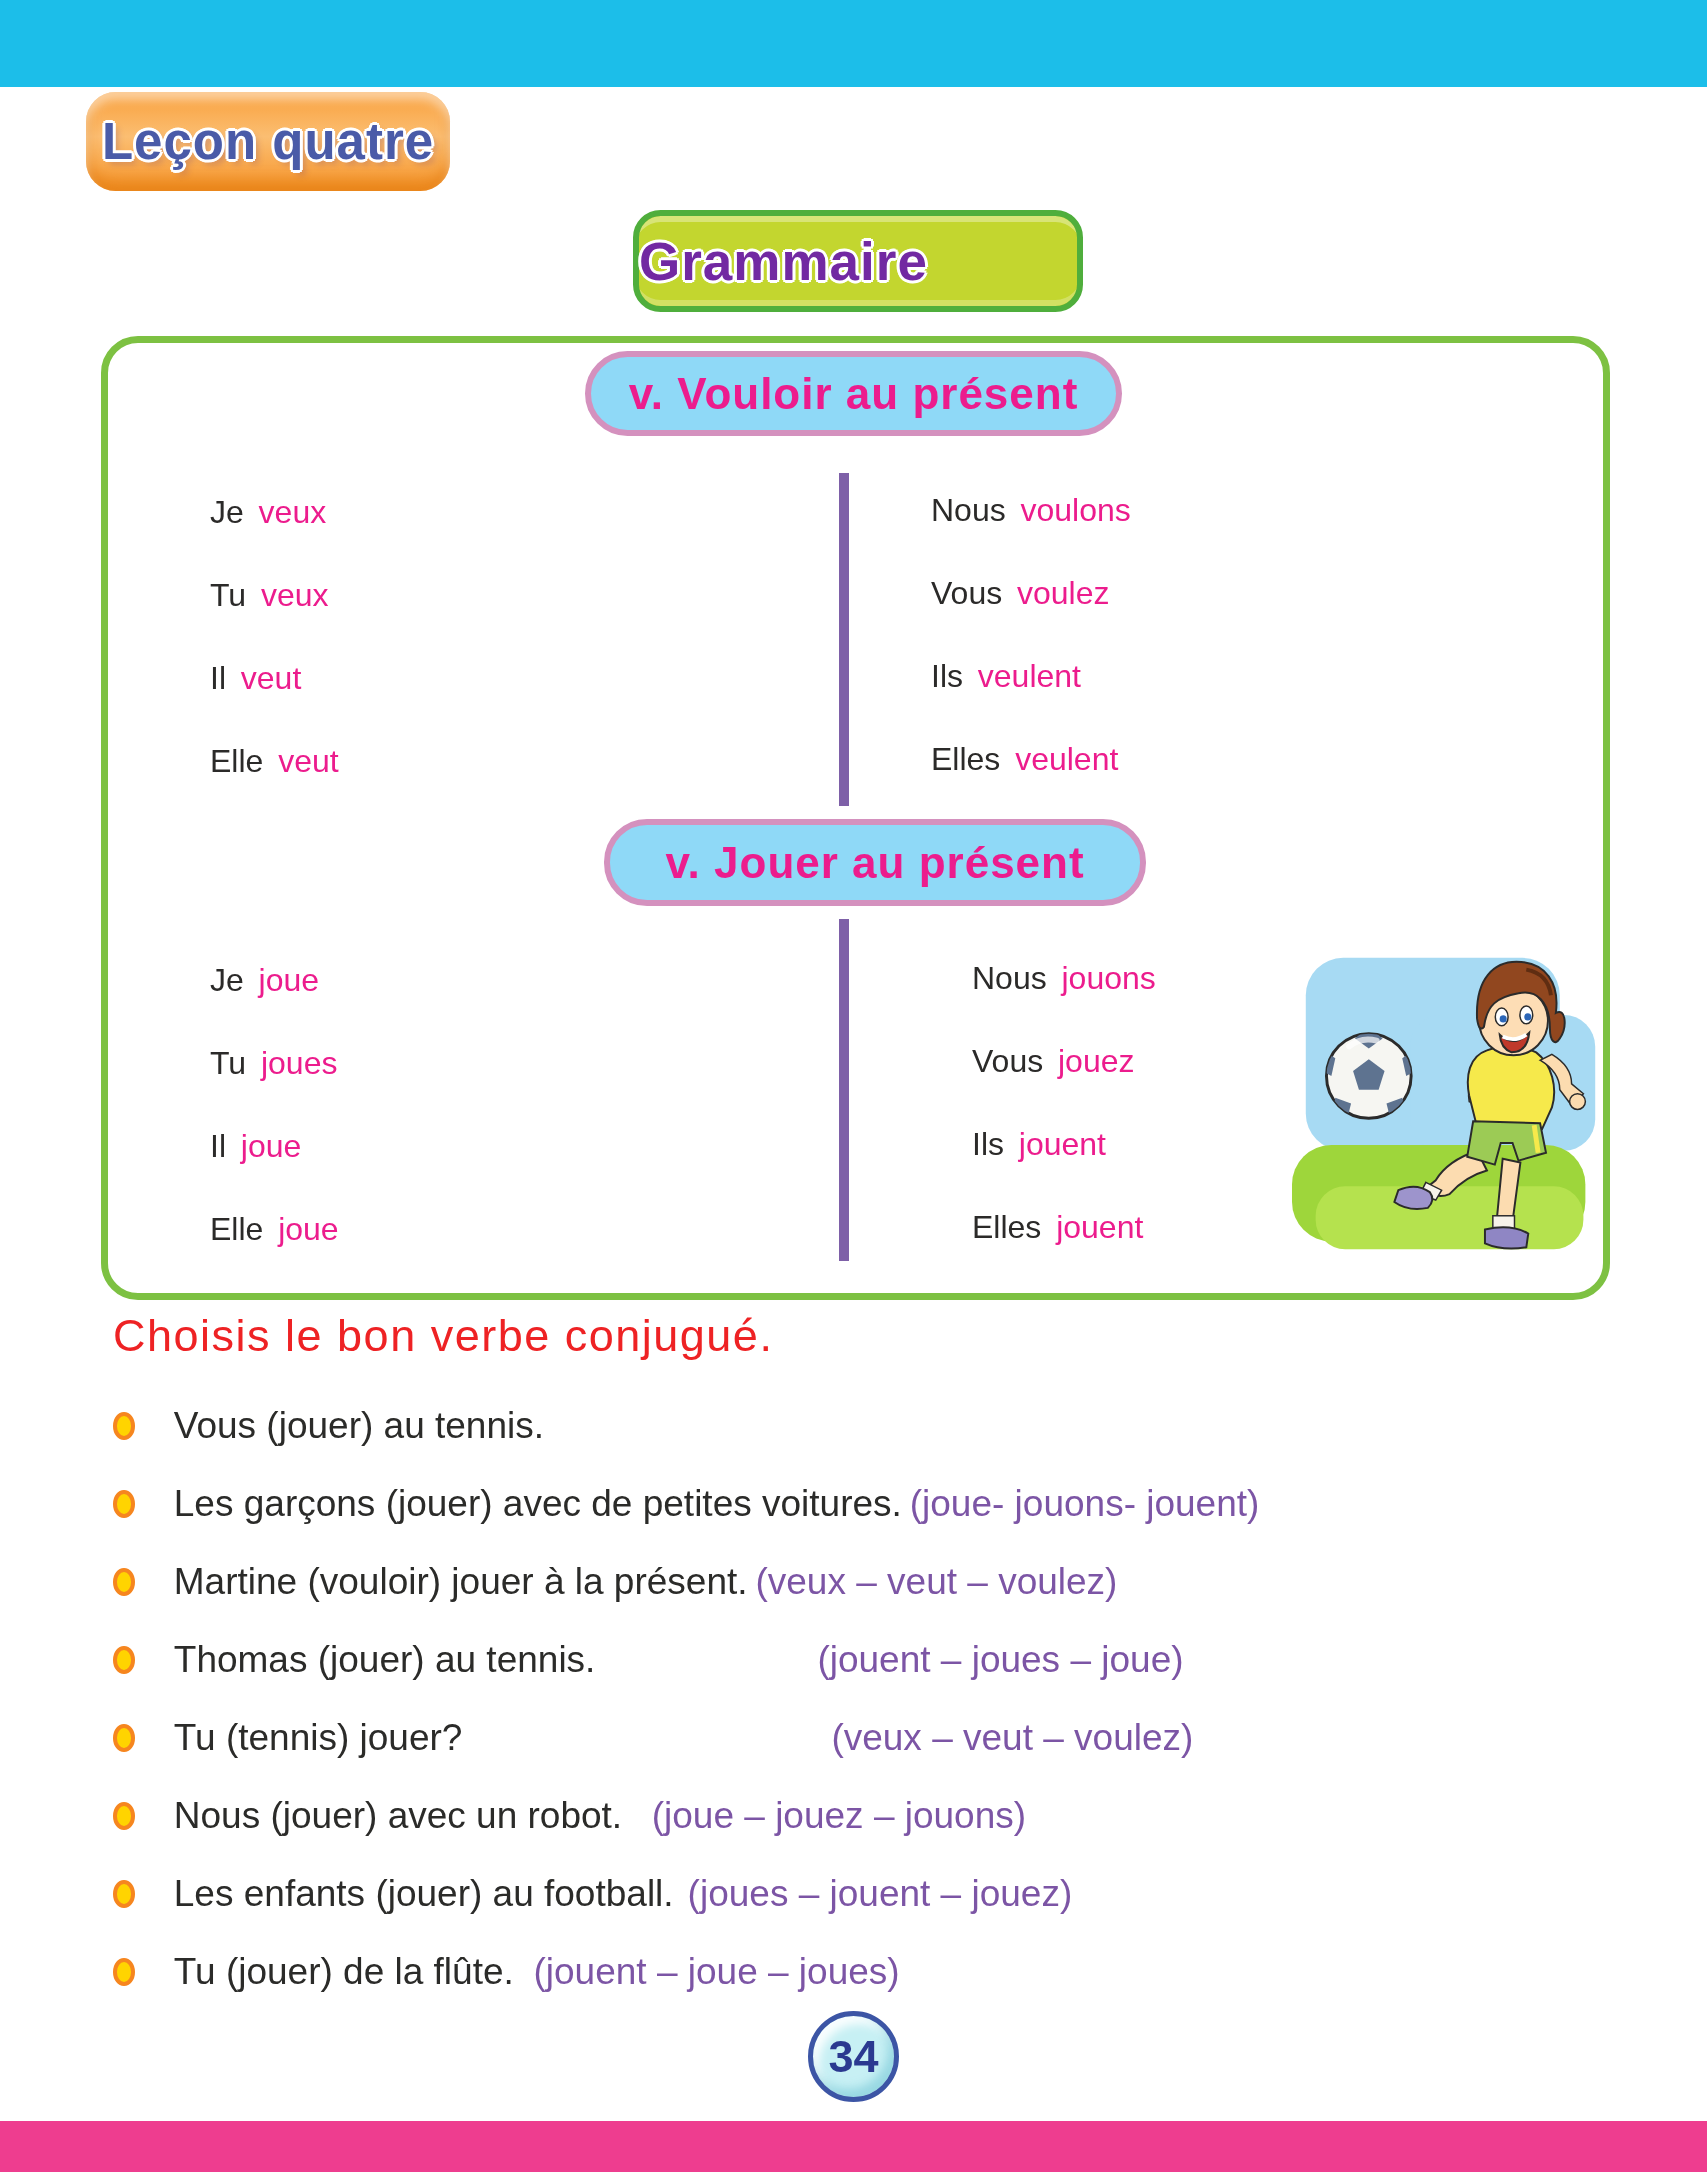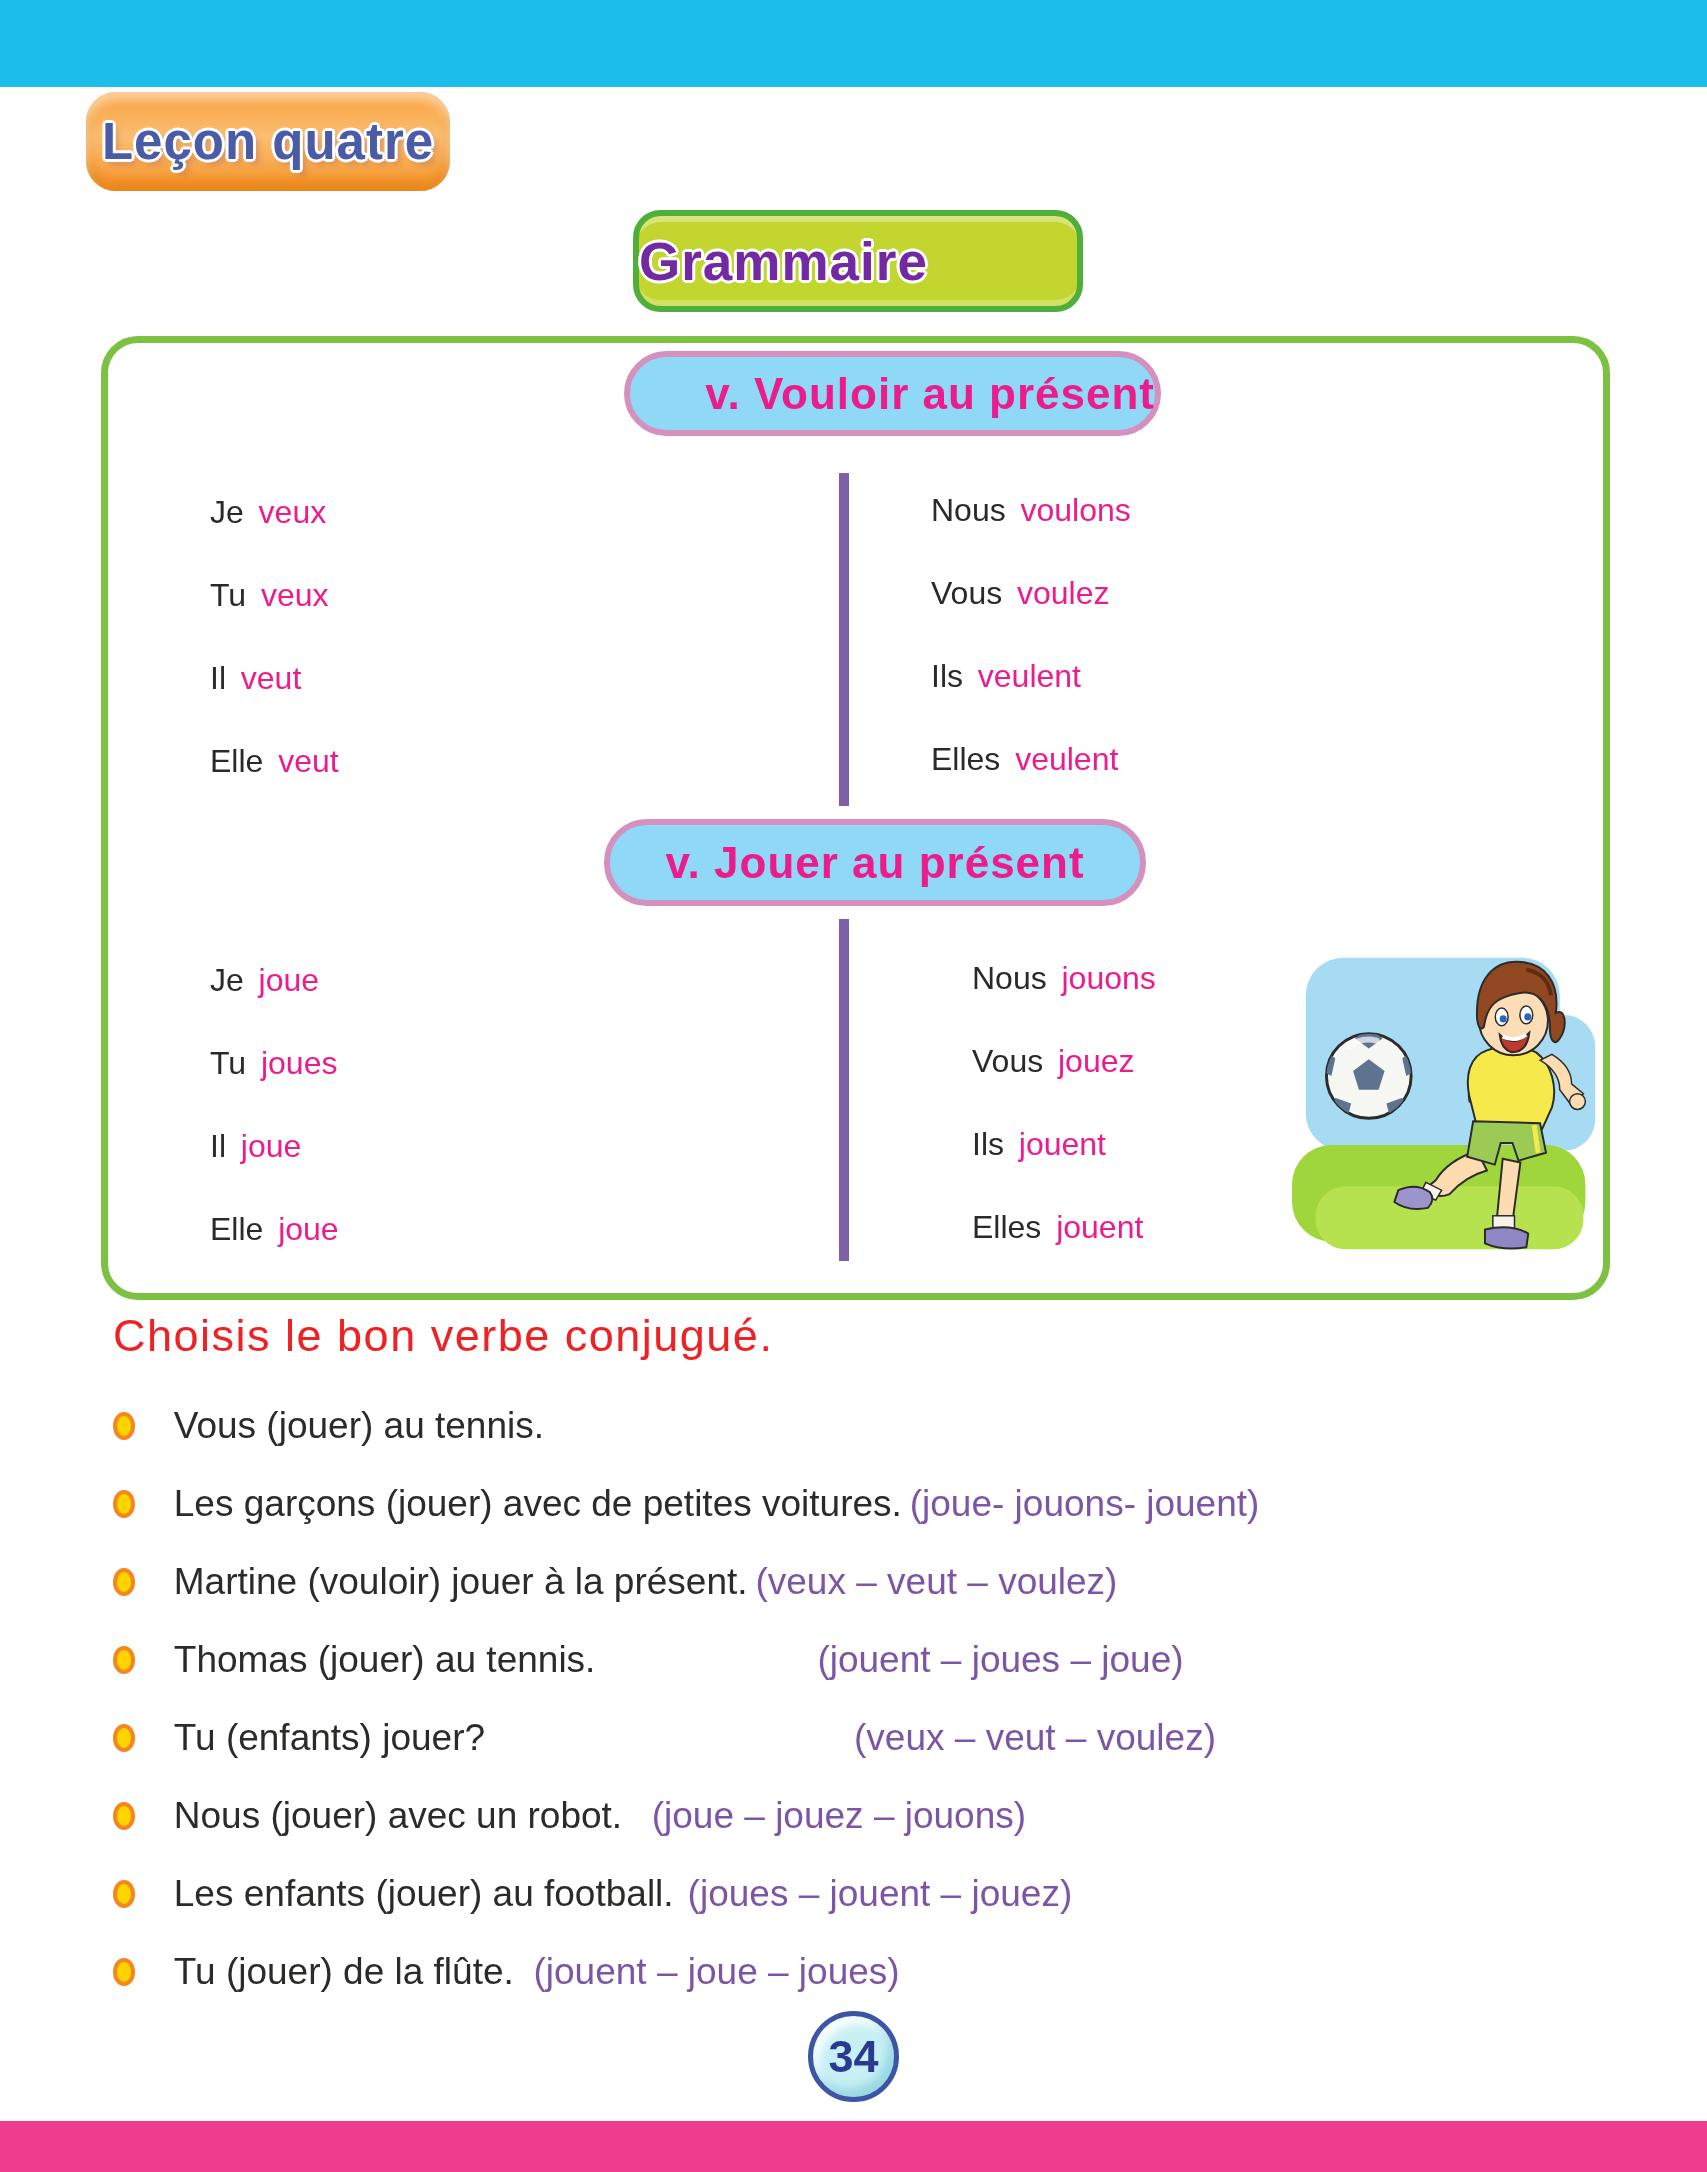--- a/index.html
+++ b/index.html
@@ -39,21 +39,21 @@
   
   .grammar-box{
     position:absolute;left:101px;top:336px;width:1509px;height:964px;box-sizing:border-box;
     border:7.9px solid #7DC142;border-radius:37px;background:#fff;
   }
   .pill{
     position:absolute;box-sizing:border-box;background:#8FD9F7;border:6.9px solid #D491BE;
     border-radius:43px;display:flex;align-items:center;justify-content:center;
   }
   .pill span{font-size:44px;font-weight:bold;color:#EC1C8D;letter-spacing:1px;}
-  .pill-vouloir{left:624px;top:351px;width:537px;height:85px;justify-content:flex-end;}
+  .pill-vouloir{left:585px;top:351px;width:537px;height:85px;}
   .pill-jouer{left:604px;top:819px;width:542px;height:87px;}
   .divider{position:absolute;width:9.9px;background:#7E60A8;left:839px;}
   .divider-1{top:473px;height:333px;}
   .divider-2{top:919px;height:342px;}
 
   .conj-col{position:absolute;display:flex;flex-direction:column;}
   .conj-row{height:83px;display:flex;align-items:center;font-size:32px;white-space:nowrap;}
   .conj-row .pronoun{color:#2B2A29;}
   .conj-row .verb{color:#EC1C8D;margin-left:14.8px;}
   .col-vouloir-left{left:210px;top:471px;}
@@ -274,21 +274,21 @@
       <span class="sentence">Martine (vouloir) jouer à la présent.</span>
       <span class="options">(veux – veut – voulez)</span>
     </div>
     <div class="ex-row">
       <span class="bullet"></span>
       <span class="sentence">Thomas (jouer) au tennis.</span>
       <span class="options">(jouent – joues – joue)</span>
     </div>
     <div class="ex-row">
       <span class="bullet"></span>
-      <span class="sentence">Tu (enfants) jouer?</span>
+      <span class="sentence">Tu (tennis) jouer?</span>
       <span class="options">(veux – veut – voulez)</span>
     </div>
     <div class="ex-row">
       <span class="bullet"></span>
       <span class="sentence">Nous (jouer) avec un robot.</span>
       <span class="options">(joue – jouez – jouons)</span>
     </div>
     <div class="ex-row">
       <span class="bullet"></span>
       <span class="sentence">Les enfants (jouer) au football.</span>

